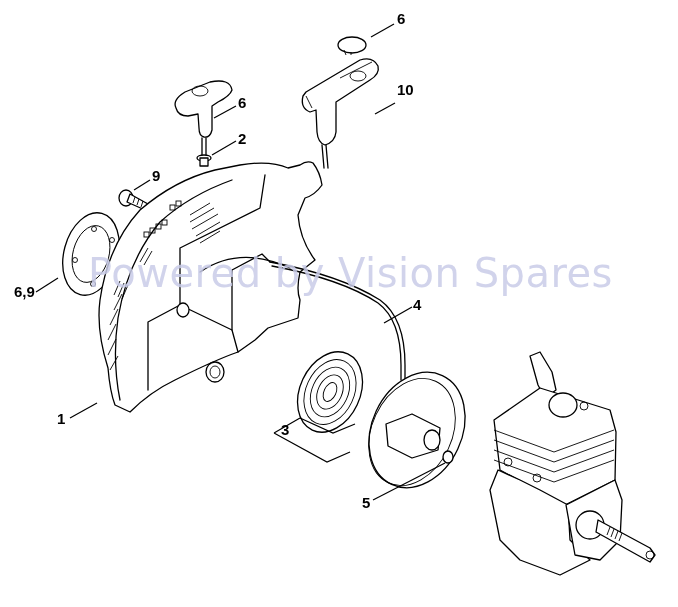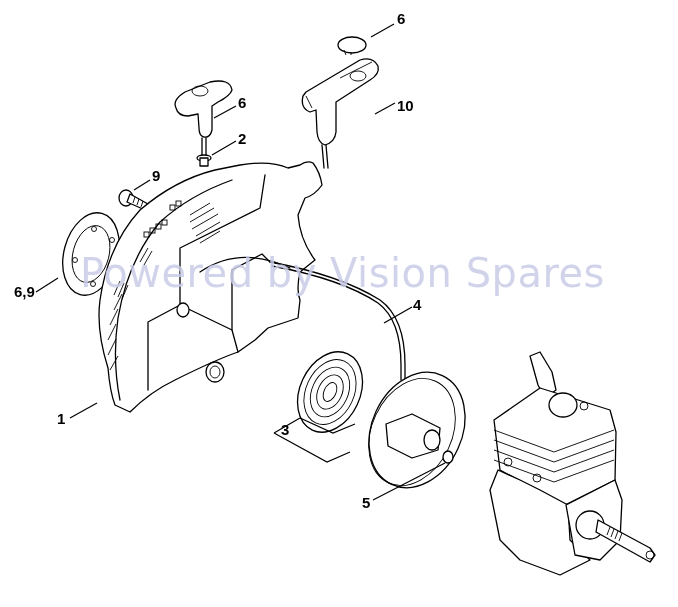--- a/index.html
+++ b/index.html
@@ -1,19 +1,19 @@
 <!DOCTYPE html>
 <html><head>
 <meta charset="utf-8">
 <style>
   html, body { margin: 0; padding: 0; background: #ffffff; }
   body { width: 678px; height: 607px; overflow: hidden; position: relative; font-family: "Liberation Sans", sans-serif; }
   #diagram { position: absolute; left: 0; top: 0; width: 678px; height: 607px; }
   .callout { position: absolute; font-family: "Liberation Sans", sans-serif; font-weight: bold; font-size: 15px; color: #000; line-height: 1; white-space: nowrap; }
-  .watermark { position: absolute; left: 80px; top: 250px; font-family: "DejaVu Sans", sans-serif; font-size: 40px; color: #c9cce8; opacity: 0.85; white-space: nowrap; letter-spacing: 0.5px; pointer-events: none; }
+  .watermark { position: absolute; left: 88px; top: 250px; font-family: "DejaVu Sans", sans-serif; font-size: 40px; color: #c9cce8; opacity: 0.85; white-space: nowrap; letter-spacing: 0.5px; pointer-events: none; }
   svg .ln { stroke: #000; stroke-width: 1.3; fill: none; stroke-linejoin: round; stroke-linecap: round; }
   svg .th { stroke: #000; stroke-width: 0.9; fill: none; }
   svg .fw { stroke: #000; stroke-width: 1.3; fill: #fff; stroke-linejoin: round; }
   svg .leader { stroke: #000; stroke-width: 1.2; fill: none; }
 </style>
 </head>
 <body>
 
 <svg id="diagram" viewBox="0 0 678 607" xmlns="http://www.w3.org/2000/svg">
 
@@ -135,14 +135,14 @@
 <div class="watermark">Powered by Vision Spares</div>
 
 <div class="callout" style="left:57px;top:411px;">1</div>
 <div class="callout" style="left:238px;top:131px;">2</div>
 <div class="callout" style="left:281px;top:422px;">3</div>
 <div class="callout" style="left:413px;top:297px;">4</div>
 <div class="callout" style="left:362px;top:495px;">5</div>
 <div class="callout" style="left:238px;top:95px;">6</div>
 <div class="callout" style="left:14px;top:284px;">6,9</div>
 <div class="callout" style="left:152px;top:168px;">9</div>
-<div class="callout" style="left:397px;top:98px;">10</div>
+<div class="callout" style="left:397px;top:82px;">10</div>
 <div class="callout" style="left:397px;top:11px;">6</div>
 
 </body></html>

